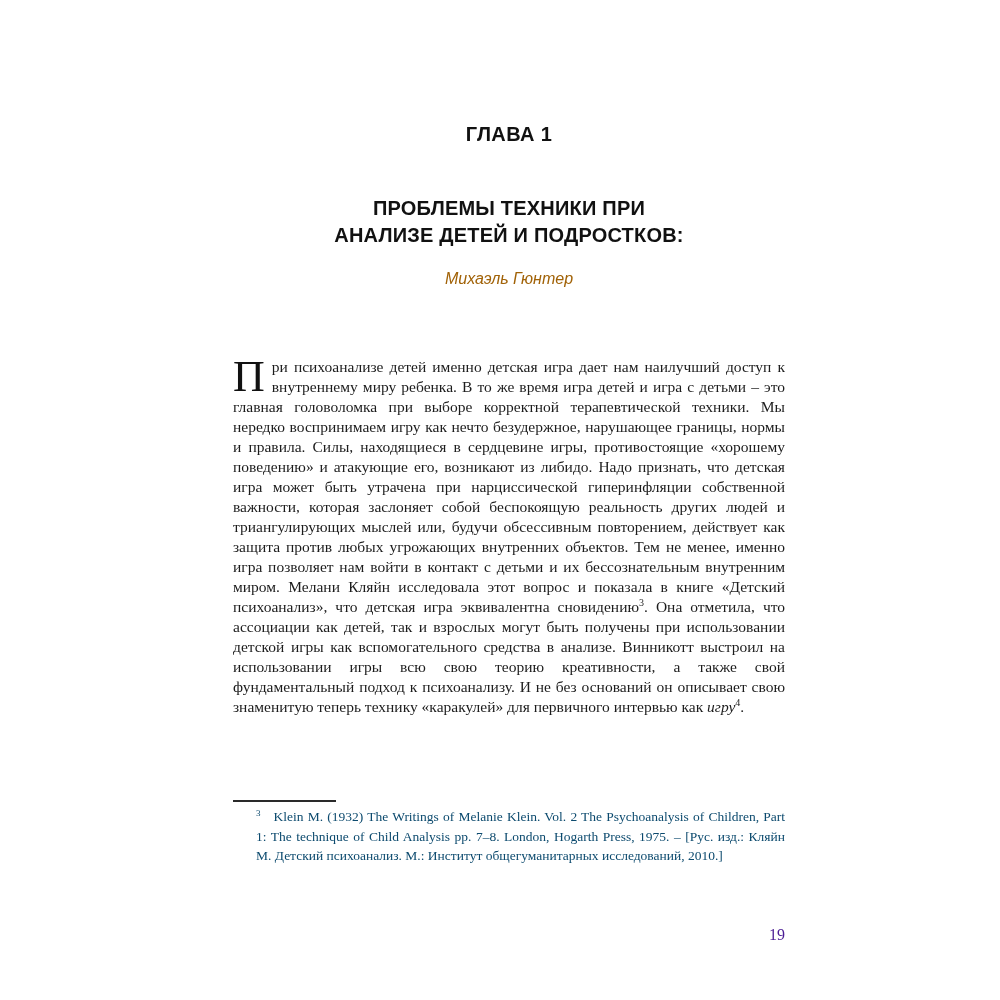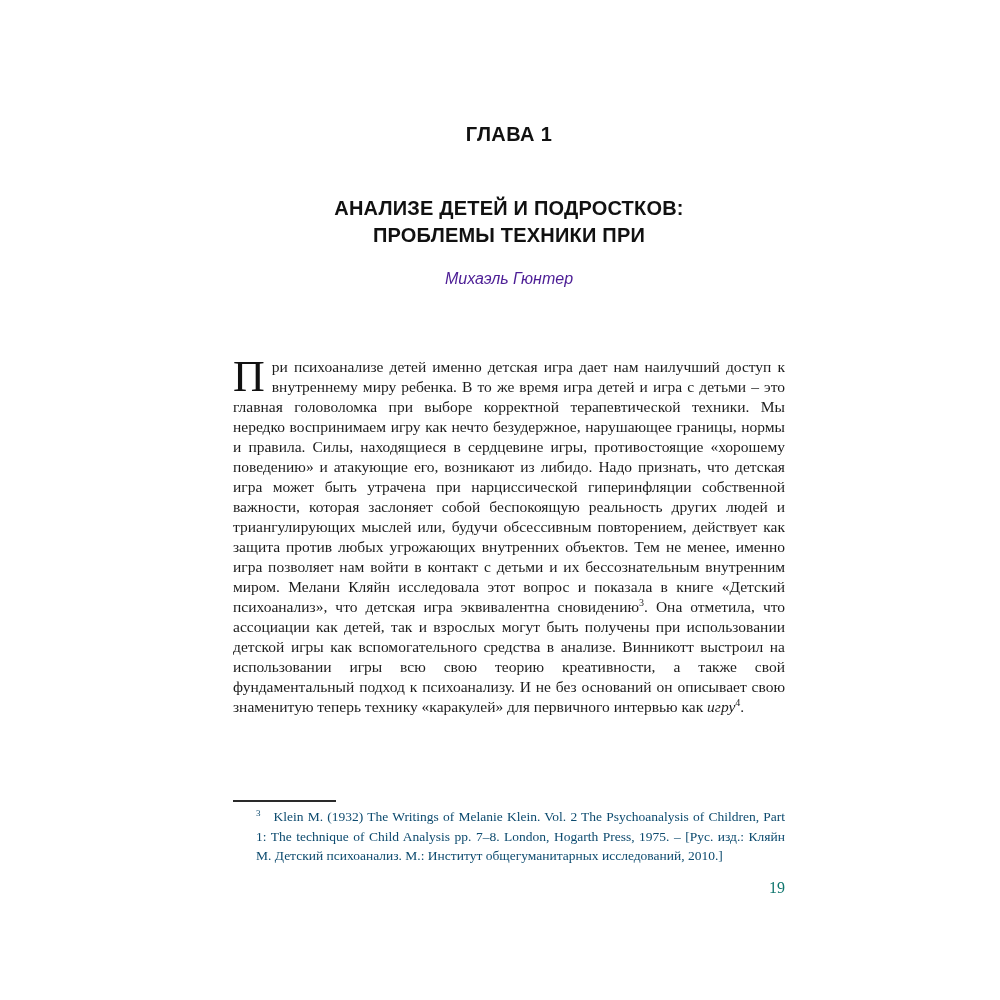--- a/index.html
+++ b/index.html
@@ -37,21 +37,21 @@
     color: #111;
   }
   .title .title-line { display: block; }
   .author {
     margin: 21px 0 0 0;
     text-align: center;
     font-family: "Liberation Sans", sans-serif;
     font-style: italic;
     font-size: 16px;
     line-height: 17px;
-    color: #4c1d95;
+    color: #a16207;
   }
   .para {
     margin: 0;
     font-size: 15.5px;
     line-height: 20px;
     text-align: justify;
     color: #1c1c1c;
   }
   .p-first { margin-top: 70px; }
   .p-indent { text-indent: 20px; }
@@ -89,38 +89,38 @@
     margin-left: 23px;
   }
   .fn-marker {
     font-size: 9px;
     vertical-align: super;
     line-height: 0;
     margin-right: 13px;
   }
   .pageno {
     position: absolute;
-    left: 233px; top: 879px;
+    left: 233px; top: 926px;
     width: 552px;
     text-align: right;
     font-size: 16px;
     line-height: 18px;
-    color: #0f766e;
+    color: #4c1d95;
   }
 </style>
 </head>
 <body>
 
 <div class="content">
 
   <h2 class="chapter">ГЛАВА 1</h2>
 
   <h1 class="title">
+    <span class="title-line">ПРОБЛЕМЫ ТЕХНИКИ ПРИ</span>
     <span class="title-line">АНАЛИЗЕ ДЕТЕЙ И ПОДРОСТКОВ:</span>
-    <span class="title-line">ПРОБЛЕМЫ ТЕХНИКИ ПРИ</span>
   </h1>
 
   <div class="author">Михаэль Гюнтер</div>
 
   <p class="para p-first"><span class="dropcap">П</span><span>ри психоанализе детей именно детская игра дает нам наилучший доступ к внутреннему миру ребенка. В то же время игра детей и игра с детьми – это главная головоломка при выборе корректной терапевтической техники. Мы нередко воспринимаем игру как нечто безудержное, нарушающее границы, нормы и правила. Силы, находящиеся в сердцевине игры, противостоящие «хорошему поведению» и атакующие его, возникают из либидо. Надо признать, что детская игра может быть утрачена при нарциссической гиперинфляции собственной важности, которая заслоняет собой беспокоящую реальность других людей и триангулирующих мыслей или, будучи обсессивным повторением, действует как защита против любых угрожающих внутренних объектов. Тем не менее, именно игра позволяет нам войти в контакт с детьми и их бессознательным внутренним миром. Мелани Кляйн исследовала этот вопрос и показала в книге «Детский психоанализ», что детская игра эквивалентна сновидению</span><sup class="fnref">3</sup><span>. Она отметила, что ассоциации как детей, так и взрослых могут быть получены при использовании детской игры как вспомогательного средства в анализе. Винникотт выстроил на использовании игры всю свою теорию креативности, а также свой фундаментальный подход к психоанализу. И не без оснований он описывает свою знаменитую теперь технику «каракулей» для первичного интервью как </span><em>игру</em><sup class="fnref">4</sup><span>.</span></p>
 
 
 </div>
 
 <div class="footnotes">

